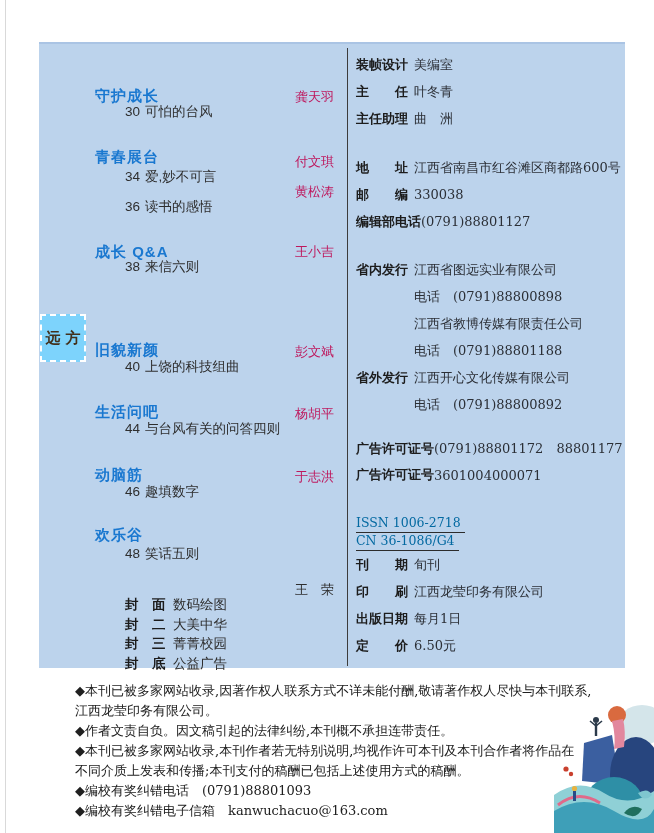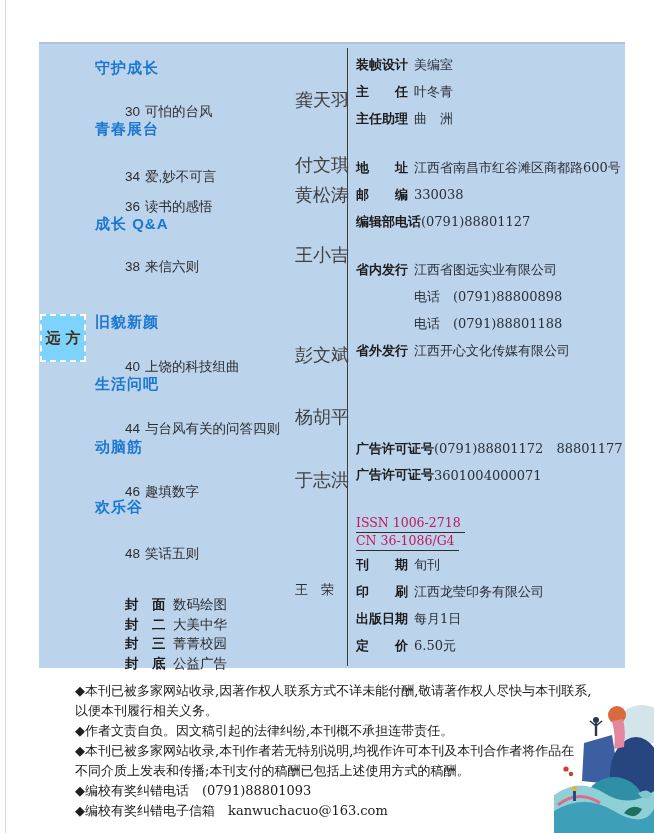--- a/index.html
+++ b/index.html
@@ -5,43 +5,43 @@
   html,body{margin:0;padding:0;}
   body{width:654px;height:833px;background:#ffffff;overflow:hidden;
        font-family:"Liberation Sans","DejaVu Sans",sans-serif;}
   .page{position:relative;width:654px;height:833px;background:#ffffff;}
   .left-rule{position:absolute;left:5px;top:0;width:1px;height:833px;background:#d9d9d9;}
   .panel{position:absolute;left:39px;top:42px;width:586px;height:626px;
          background:#bcd3ec;border-top:2px solid #aac4e4;box-sizing:border-box;}
   .divider{position:absolute;left:308px;top:4px;width:1px;height:618px;background:#3c3c3c;}
   
   .sec{position:absolute;left:56px;font-weight:900;font-size:15px;letter-spacing:1px;
-       color:#1a78d0;white-space:pre;}
+       color:#1a78d0;white-space:pre;margin-top:28px;}
   .entry{position:absolute;left:56px;width:252px;font-size:13.5px;color:#2e2e2e;white-space:pre;}
   .entry .pg{display:inline-block;width:20px;}
   .entry .au{position:absolute;left:200px;top:0;
-             font-family:"DejaVu Serif","Liberation Serif",serif;font-size:18px;color:#404040;}
+             font-family:"DejaVu Serif","Liberation Serif",serif;font-size:13px;color:#be185d;}
   .cover{position:absolute;left:56px;width:252px;font-size:13.5px;color:#2e2e2e;white-space:pre;}
   .cover .lb{display:inline-block;min-width:48px;font-weight:bold;color:#1c1c1c;}
   .cover .au{position:absolute;left:200px;top:0;
              font-family:"DejaVu Serif","Liberation Serif",serif;font-size:13px;}
   .badge{position:absolute;left:1px;top:270px;width:46px;height:48px;background:#7dd3fc;
          border:2px dashed #ffffff;box-sizing:border-box;display:flex;align-items:center;
          justify-content:center;font-family:"DejaVu Serif","Liberation Serif",serif;
          font-weight:bold;font-size:15px;color:#42311c;white-space:pre;}
   
   .mast{position:absolute;left:317px;top:0;width:268px;height:626px;}
   .mgroup{position:absolute;left:0;width:268px;}
   .mrow{display:flex;align-items:center;height:27px;}
   .mrow.h26{height:26px;}
   .mrow .lb{min-width:58px;font-weight:bold;font-size:13px;color:#1c1c1c;white-space:pre;}
   .mrow .vl{font-family:"DejaVu Serif","Liberation Serif",serif;font-size:13px;
             color:#2b2f36;white-space:pre;}
   .issn{position:absolute;left:0;top:471px;font-family:"DejaVu Serif","Liberation Serif",serif;
-        font-size:12.5px;color:#be185d;}
+        font-size:12.5px;color:#0369a1;}
   .issn div{display:table;height:17px;border-bottom:1px solid #2c2c2c;padding-right:4px;white-space:pre;}
   
   .notes{position:absolute;left:75px;top:681px;width:545px;
          font-family:"DejaVu Serif","Liberation Serif",serif;font-size:13px;color:#202020;}
   .notes div{height:20px;line-height:20px;white-space:pre;}
   
   .illus{position:absolute;right:0;bottom:0;width:100px;height:140px;}
 </style>
 </head>
 <body>
@@ -153,25 +153,33 @@
         <div class="mrow">
           <span class="lb">省内发行</span>
             <span class="vl">江西省图远实业有限公司</span>
         </div>
         <div class="mrow">
           <span class="lb"></span>
             <span class="vl">电话　(0791)88800898</span>
         </div>
         <div class="mrow">
           <span class="lb"></span>
+            <span class="vl">江西省教博传媒有限责任公司</span>
+        </div>
+        <div class="mrow">
+          <span class="lb"></span>
             <span class="vl">电话　(0791)88801188</span>
         </div>
         <div class="mrow">
           <span class="lb">省外发行</span>
             <span class="vl">江西开心文化传媒有限公司</span>
+        </div>
+        <div class="mrow">
+          <span class="lb"></span>
+            <span class="vl">电话　(0791)88800892</span>
         </div>
       </div>
 
       <div class="mgroup" style="top:392px">
         <div class="mrow h26">
           <span class="lb">广告许可证号</span>
             <span class="vl">(0791)88801172　88801177</span>
         </div>
         <div class="mrow h26">
           <span class="lb">广告许可证号</span>
@@ -201,21 +209,21 @@
           <span class="lb">定　　价</span>
             <span class="vl">6.50元</span>
         </div>
       </div>
 
     </div>
   </div>
 
   <div class="notes">
     <div>◆本刊已被多家网站收录,因著作权人联系方式不详未能付酬,敬请著作权人尽快与本刊联系,</div>
-    <div>以便本刊履行相关义务。</div>
+    <div>江西龙莹印务有限公司。</div>
     <div>◆作者文责自负。因文稿引起的法律纠纷,本刊概不承担连带责任。</div>
     <div>◆本刊已被多家网站收录,本刊作者若无特别说明,均视作许可本刊及本刊合作者将作品在</div>
     <div>不同介质上发表和传播;本刊支付的稿酬已包括上述使用方式的稿酬。</div>
     <div>◆编校有奖纠错电话　(0791)88801093</div>
     <div>◆编校有奖纠错电子信箱　kanwuchacuo@163.com</div>
   </div>
 
   <svg class="illus" viewBox="0 0 100 140">
     <ellipse cx="88" cy="32" rx="24" ry="20" fill="#d4e5ea"></ellipse>
     <path d="M30,50 L58,42 L66,92 L28,88 Z" fill="#3b5fa0"></path>

